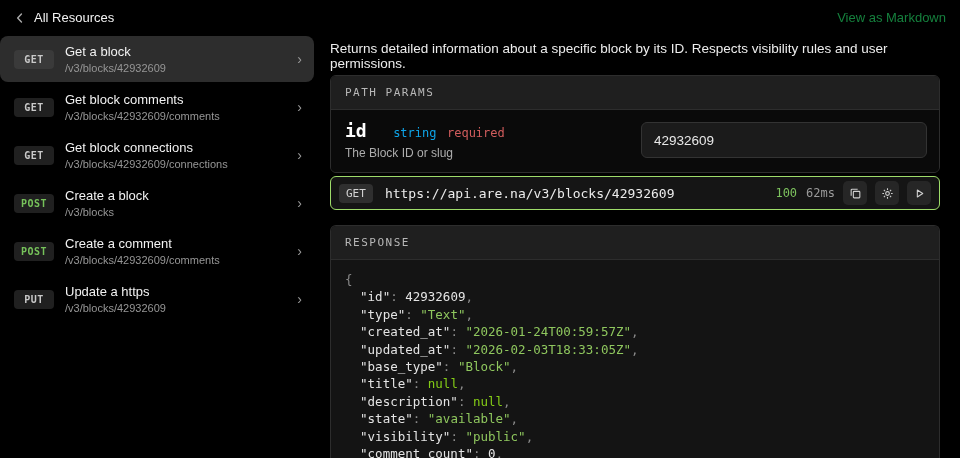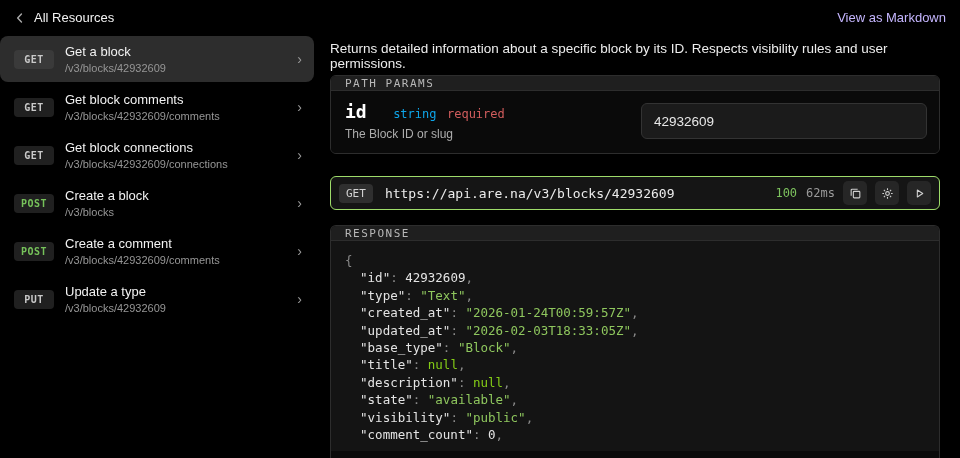--- a/index.html
+++ b/index.html
@@ -13,21 +13,21 @@
   .mono { font-family: "DejaVu Sans Mono", monospace; }
 
   
   .top-header { position: absolute; top: 0; left: 0; right: 0; height: 36px; }
   .back-btn {
     position: absolute; left: 10px; top: 8px; width: 20px; height: 20px;
     display: flex; align-items: center; justify-content: center;
     color: #aaa; cursor: pointer;
   }
   .resources-title { position: absolute; left: 34px; top: 10px; font-size: 13px; color: #f2f2f2; font-weight: 500; }
-  .view-md { position: absolute; right: 14px; top: 10px; font-size: 13px; color: #c4b5fd; cursor: pointer; }
+  .view-md { position: absolute; right: 14px; top: 10px; font-size: 13px; color: #15803d; cursor: pointer; }
 
   
   .sidebar { position: absolute; top: 36px; left: 0; width: 318px; bottom: 0; padding: 0 4px 0 0; }
   .endpoint {
     position: relative; height: 46px; margin-bottom: 2px; border-radius: 8px;
     display: flex; align-items: center; cursor: pointer;
   }
   .endpoint.selected { background: #2d2d2d; }
   .method-badge {
     width: 40px; height: 19px; margin-left: 14px; border-radius: 4px;
@@ -44,21 +44,21 @@
   .ep-chevron { position: absolute; right: 12px; top: 50%; transform: translateY(-50%); color: #9a9a9a; font-size: 14px; }
 
   
   .main-desc { position: absolute; left: 330px; top: 41px; right: 20px; font-size: 13.5px; color: #ededed; }
 
   .panel {
     position: absolute; left: 330px; width: 610px;
     border: 1px solid #2d2d2d; border-radius: 6px; overflow: hidden; background: #0a0a0a;
   }
   .panel-header {
-    height: 15px; background: #1f1f1f; border-bottom: 1px solid #2d2d2d;
+    height: 34px; background: #1f1f1f; border-bottom: 1px solid #2d2d2d;
     display: flex; align-items: center; padding: 0 14px;
     font-family: "DejaVu Sans Mono", monospace; font-size: 11px; color: #b8b8b8; letter-spacing: 1.5px;
   }
   .params-panel { top: 75px; }
   .params-body { display: flex; align-items: center; justify-content: space-between; padding: 10px 12px 12px 14px; background: #0a0a0a; }
   .param-name { font-family: "DejaVu Sans Mono", monospace; font-size: 18px; font-weight: bold; color: #fff; }
   .param-type { font-family: "DejaVu Sans Mono", monospace; font-size: 12px; color: #0ea5e9; margin-left: 22px; }
   .param-required { font-family: "DejaVu Sans Mono", monospace; font-size: 12px; color: #d25d5d; margin-left: 6px; }
   .param-desc { font-size: 12px; color: #adadad; margin-top: 5px; }
   .param-input {
@@ -151,21 +151,21 @@
       <span class="method-badge m-post">POST</span>
       <span class="ep-text">
         <div class="ep-title">Create a comment</div>
         <div class="ep-path">/v3/blocks/42932609/comments</div>
       </span>
       <span class="ep-chevron">›</span>
     </div>
     <div class="endpoint">
       <span class="method-badge m-put">PUT</span>
       <span class="ep-text">
-        <div class="ep-title">Update a type</div>
+        <div class="ep-title">Update a https</div>
         <div class="ep-path">/v3/blocks/42932609</div>
       </span>
       <span class="ep-chevron">›</span>
     </div>
   </div>
 
 <div class="main-desc">Returns detailed information about a specific block by its ID. Respects visibility rules and user permissions.</div>
 
 <div class="panel params-panel">
   <div class="panel-header">PATH PARAMS</div>

